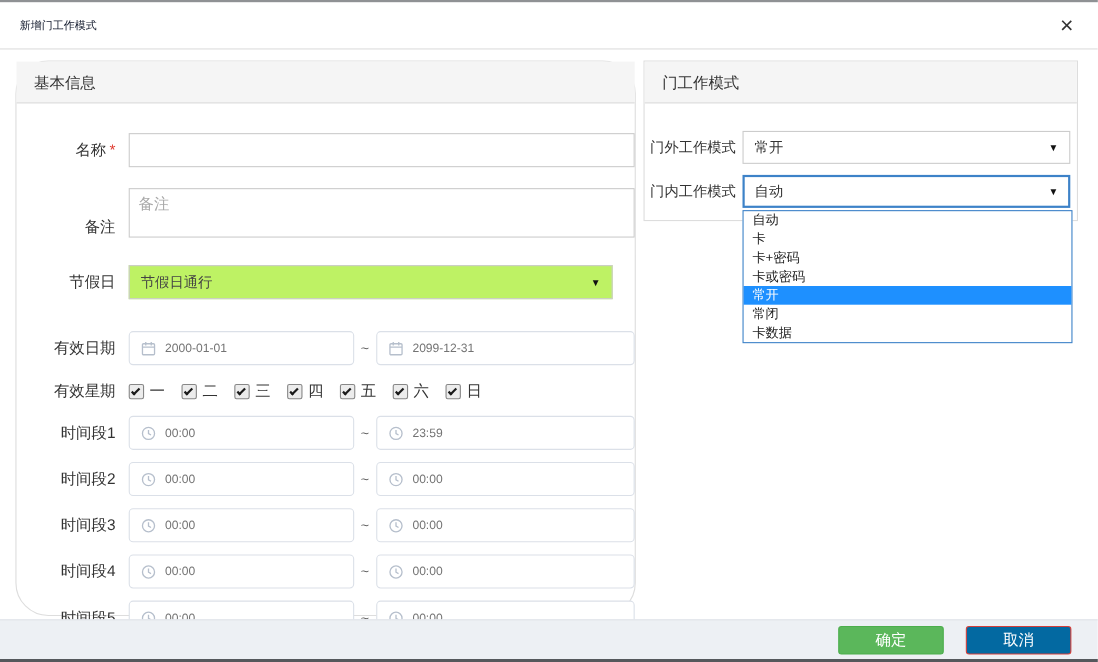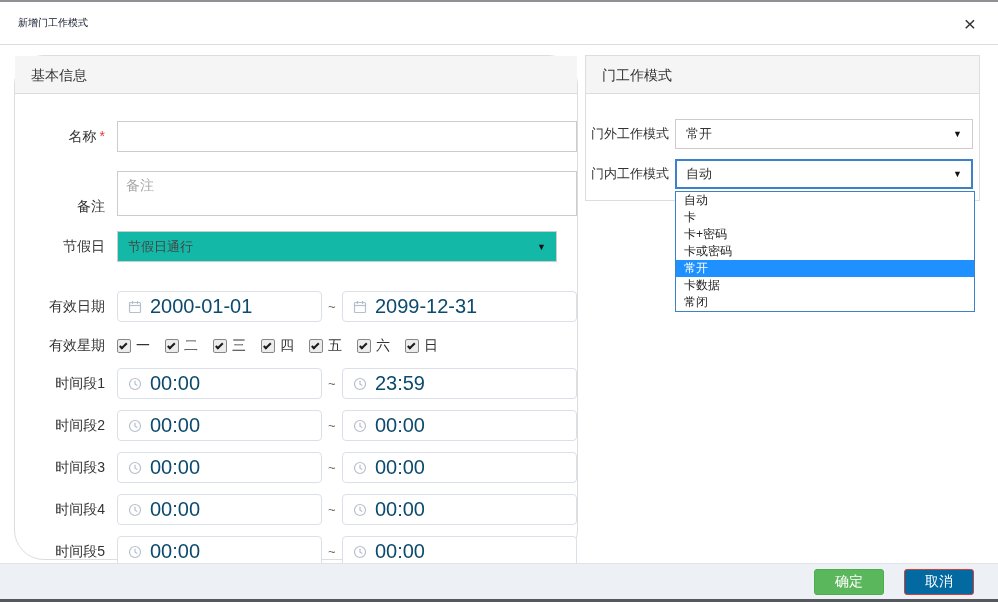--- a/index.html
+++ b/index.html
@@ -21,53 +21,53 @@
   .panel-left  { left: 14px;  top: 53px; width: 564px; height: 505px; border-radius: 30px; }
   .panel-right { left: 585px; top: 53px; width: 395px; height: 146px; }
   .panel-header { height: 38px; line-height: 38px; background: #f5f5f5; border-bottom: 1px solid #ddd; padding-left: 16px; font-size: 14px; color: #333; }
   
   .row { display: flex; align-items: center; }
   .row-label { width: 90px; min-width: 90px; text-align: right; font-size: 14px; color: #333; margin-right: 12px; white-space: nowrap; }
   .req { color: #e03c31; margin-left: 3px; }
   .row-name   { margin-top: 27px; }
   .row-remark { margin-top: 19px; align-items: flex-end; }
   .row-remark .row-label { padding-top: 6px; }
-  .row-holiday{ margin-top: 15px; }
+  .row-holiday{ margin-top: 25px; }
   .row-date   { margin-top: 29px; }
   .row-week   { margin-top: 14px; height: 20px; }
   .row-p1 { margin-top: 12px; }
   .row-pn { margin-top: 11px; }
   .text-input { width: 460px; height: 31px; border: 1px solid #ccc; font-size: 14px; color: #555; padding: 0 8px; outline: none; background: #fff; font-family: inherit; }
   .textarea { width: 460px; height: 45px; border: 1px solid #ccc; font-size: 14px; color: #555; padding: 5px 8px; resize: none; outline: none; font-family: inherit; }
   .textarea::placeholder, .text-input::placeholder { color: #a9a9a9; }
-  .select { width: 440px; height: 31px; border: 1px solid #ccc; display: flex; align-items: center; padding: 0 10px; font-size: 13px; color: #444; background: #14b8a6; cursor: pointer; }
+  .select { width: 440px; height: 31px; border: 1px solid #ccc; display: flex; align-items: center; padding: 0 10px; font-size: 13px; color: #444; background: #bef264; cursor: pointer; }
   .select .arrow { margin-left: auto; font-size: 9px; color: #111; }
   .pill-input { width: 219px; height: 31px; border: 1px solid #dbe0e8; border-radius: 4px; display: flex; align-items: center; padding: 0 10px; background: #fff; cursor: text; }
   .pill-input.second { width: 252px; }
-  .pill-value { font-size: 20px; color: #0c4a6e; margin-left: 8px; }
+  .pill-value { font-size: 11px; color: #737373; margin-left: 8px; }
   .tilde { width: 22px; text-align: center; color: #666; font-size: 13px; }
   
   .week-item { display: flex; align-items: center; margin-right: 15px; cursor: pointer; }
   .cb { width: 14px; height: 14px; border: 1px solid #878787; background: #ececec; border-radius: 2px; display: flex; align-items: center; justify-content: center; margin-right: 5px; }
   .check-mark { width: 8px; height: 4px; border-left: 2px solid #1a1a1a; border-bottom: 2px solid #1a1a1a; transform: rotate(-45deg) translateY(-1px); }
   .week-label { font-size: 14px; color: #333; }
   
   .row-right { display: flex; align-items: center; }
   .row-outside { margin-top: 25px; }
   .row-inside  { margin-top: 10px; }
   .rp-label { width: 88px; min-width: 88px; text-align: center; font-size: 13px; color: #333; margin-right: 1px; white-space: nowrap; }
   .rp-select { width: 298px; height: 30px; border: 1px solid #ccc; display: flex; align-items: center; padding: 0 10px; font-size: 13px; color: #333; background: #fff; cursor: pointer; }
   .rp-select .arrow { margin-left: auto; font-size: 9px; color: #111; }
   .rp-select.focused { border: 2px solid #3d82c8; padding: 0 9px; }
   .dropdown { position: absolute; left: 89px; top: 135px; width: 300px; background: #fff; border: 1px solid #3d82c8; z-index: 20; }
   .dd-item { height: 17px; line-height: 17px; font-size: 12px; color: #222; padding-left: 8px; cursor: pointer; }
   .dd-item.hl { background: #1e90ff; color: #fff; }
   
   .footer { position: absolute; left: 0; right: 0; bottom: 0; height: 36px; background: #edf0f4; border-top: 1px solid #e0e3e9; display: flex; align-items: center; justify-content: flex-end; padding-right: 24px; }
-  .btn { height: 26px; border-radius: 3px; font-size: 14px; color: #fff; display: flex; align-items: center; justify-content: center; padding: 0 20px; cursor: pointer; border: 1px solid transparent; font-family: inherit; }
+  .btn { height: 26px; border-radius: 3px; font-size: 14px; color: #fff; display: flex; align-items: center; justify-content: center; padding: 0 33px; cursor: pointer; border: 1px solid transparent; font-family: inherit; }
   .btn-confirm { background: #5bb75b; border-color: #4cae4c; margin-right: 20px; }
   .btn-cancel  { background: #0369a1; border-color: #d43f3a; }
   .icon svg { display: block; }
 </style>
 </head>
 <body>
 
 <div class="dlg-header">
   <span class="dlg-title">新增门工作模式</span>
   <span class="dlg-close">×</span>
@@ -302,21 +302,21 @@
       <span class="arrow">▼</span>
     </div>
   </div>
 
   <div class="dropdown">
     <div class="dd-item">自动</div>
     <div class="dd-item">卡</div>
     <div class="dd-item">卡+密码</div>
     <div class="dd-item">卡或密码</div>
     <div class="dd-item hl">常开</div>
+    <div class="dd-item">常闭</div>
     <div class="dd-item">卡数据</div>
-    <div class="dd-item">常闭</div>
   </div>
 </div>
 
 <div class="footer">
   <button class="btn btn-confirm">确定</button>
   <button class="btn btn-cancel">取消</button>
 </div>
 
 </body></html>

